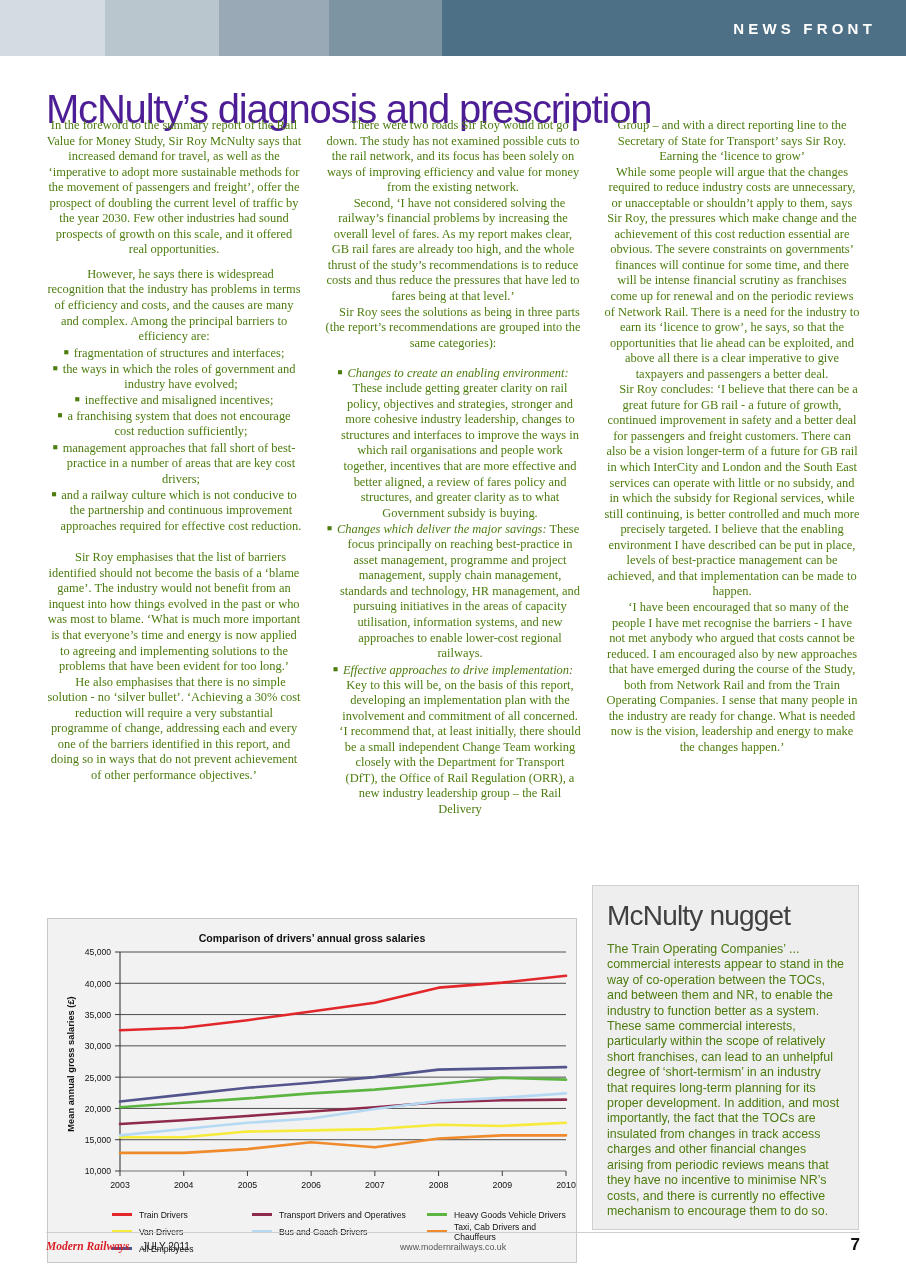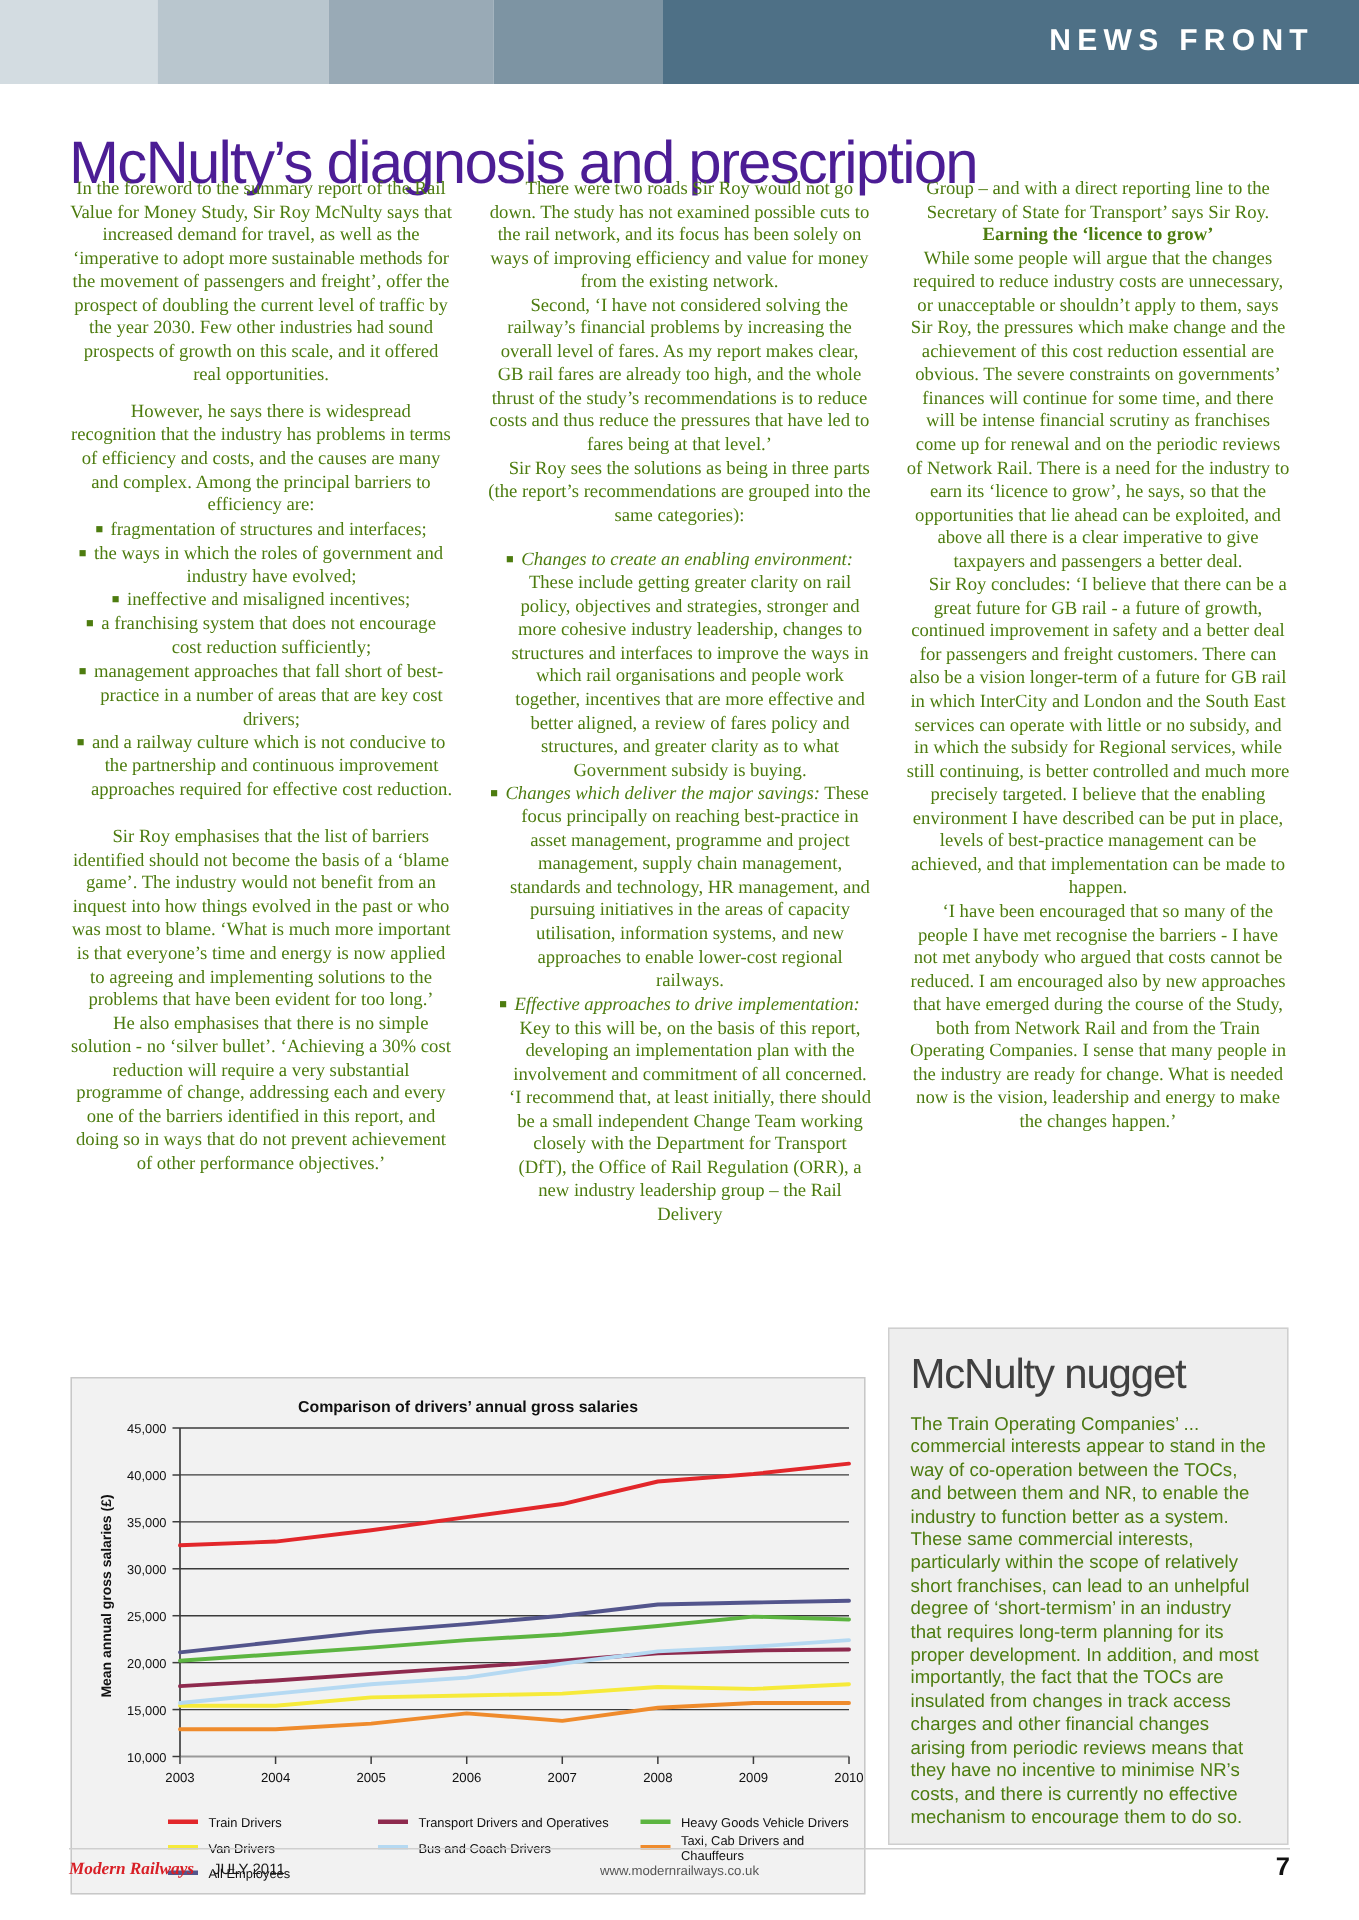--- a/index.html
+++ b/index.html
@@ -20,21 +20,21 @@
   }
   .hdr-block { height:100%; }
   .hdr-b1 { width:105px; background:#d3dce1; }
   .hdr-b2 { width:114px; background:#b9c6ce; }
   .hdr-b3 { width:110px; background:#99aab6; }
   .hdr-b4 { width:113px; background:#7d94a3; }
   .hdr-b5 { flex:1; background:#4e7086; position:relative; }
   .hdr-title {
     position:absolute; right:30px; top:50%; transform:translateY(-50%);
     color:#fff; font-family:"Liberation Sans", sans-serif;
-    font-weight:bold; font-size:20px; letter-spacing:4.2px;
+    font-weight:bold; font-size:15px; letter-spacing:4.2px;
   }
 
   
   .page-title {
     position:absolute; left:46px; top:60px;
     font-family:"Liberation Sans", sans-serif;
     font-weight:normal; font-size:40px; letter-spacing:-1.2px;
     color:#4c1d95; white-space:nowrap;
   }
 
@@ -51,21 +51,21 @@
   }
   .col p.indent { text-indent:13px; }
   .col p.gap { margin-top:9px; }
   .bullet-line {
     margin:0; font-size:12.45px; line-height:15.55px;
     padding-left:14px; text-indent:-14px; color:#1a1a1a;
   }
   .sq { font-size:8.5px; vertical-align:1.5px; margin-right:5px; }
   .subhead {
     font-family:"Liberation Sans", sans-serif;
-    font-weight:bold; font-size:12.2px; margin:11px 0 1px 0;
+    font-weight:normal; font-size:12.2px; margin:11px 0 1px 0;
     color:#000;
   }
   .ital { font-style:italic; }
 
   
   .chart-panel {
     position:absolute; left:47px; top:918px;
     width:530px; height:345px;
     background:#f2f2f2; border:1px solid #c8c8c8;
   }

